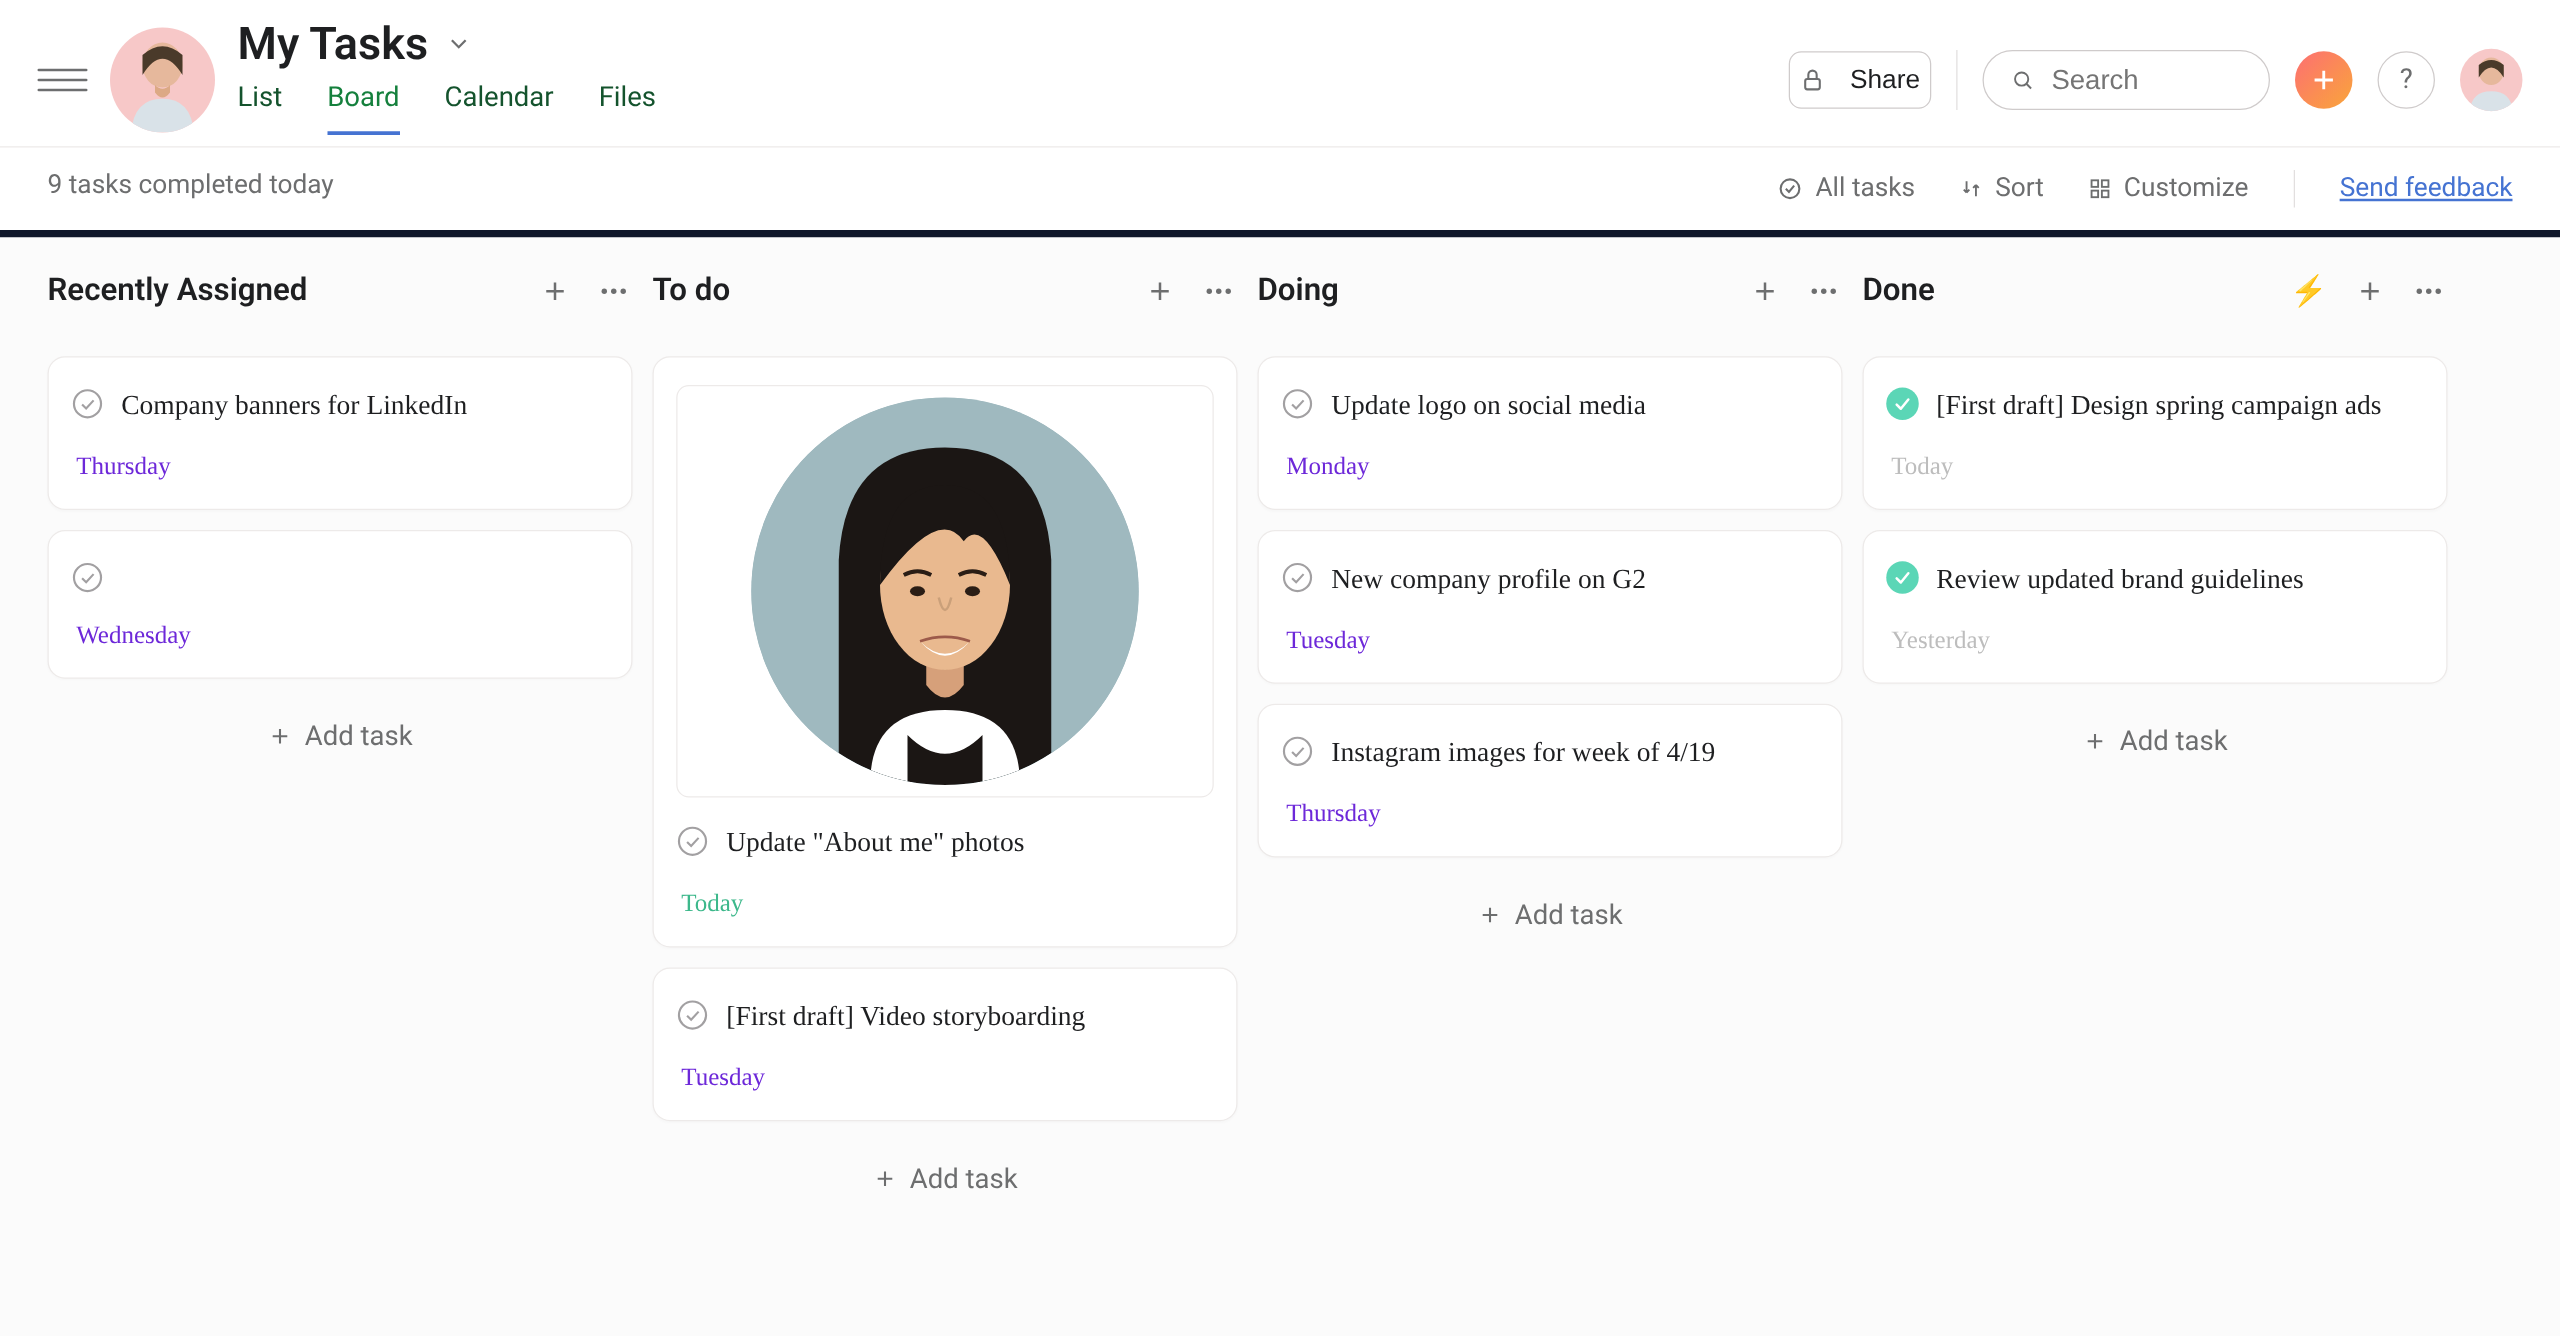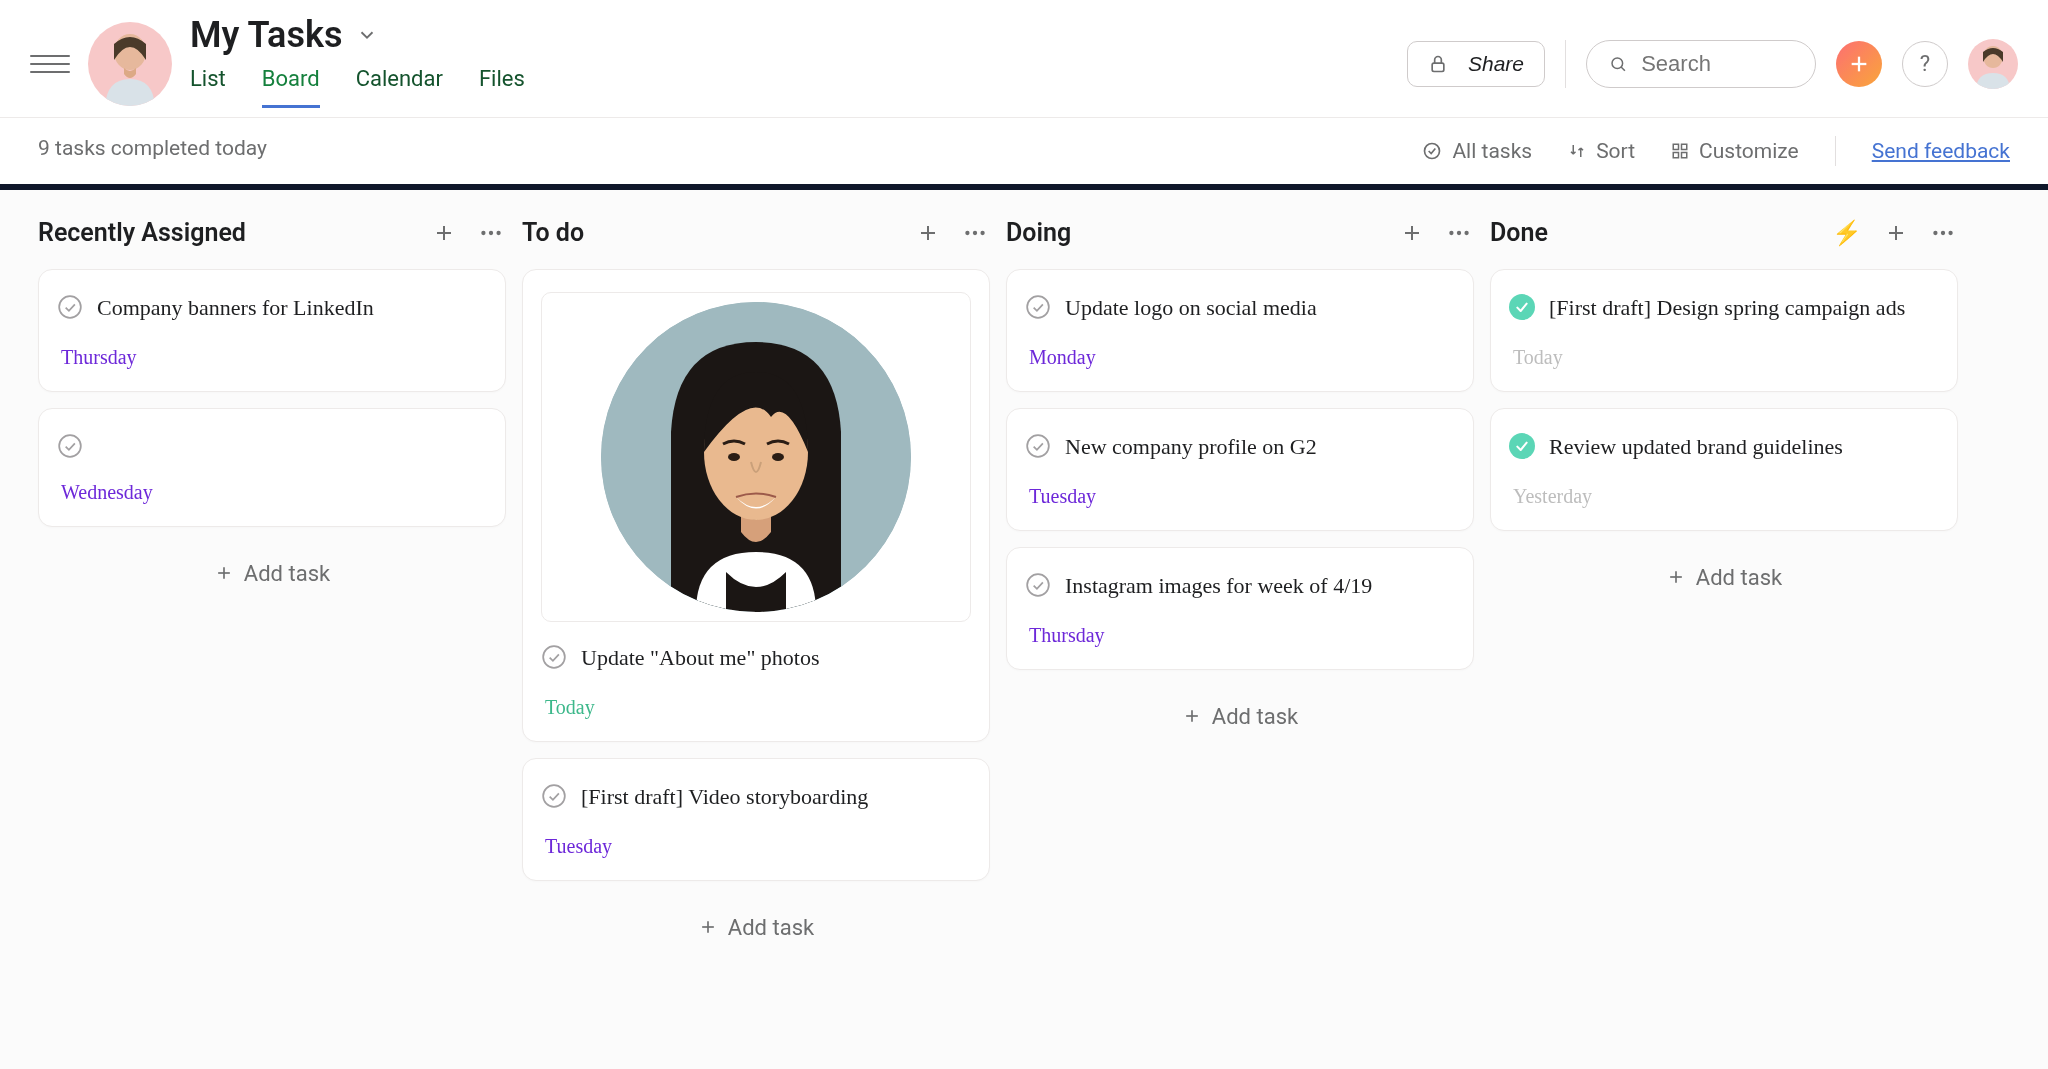--- a/index.html
+++ b/index.html
@@ -39,22 +39,22 @@
   .page-title { font-size: 36px; font-weight: 600; }
   .chevron-down { width: 22px; height: 22px; fill: none; stroke: #6d6e6f; stroke-width: 2; }
   .tabs { display: flex; gap: 36px; margin-top: 6px; }
   .tab { color: #14532d; font-size: 22px; padding-bottom: 14px; cursor: pointer; border-bottom: 3px solid transparent;}
   .tab.active { color: #15803d; border-bottom-color: #4573d2; }
 
   .topbar-right { display: flex; align-items: center; gap: 20px; }
   .share-btn {
     display: flex; align-items: center; gap: 20px;
     border: 1px solid #cfcbcb; border-radius: 10px;
-    padding: 10px 20px; font-size: 21px; color: #1e1f21;
-    background: #fff; cursor: pointer; font-style: italic;
+    padding: 10px 8px; font-size: 21px; color: #1e1f21;
+    background: #fff; cursor: pointer;
   }
   .vline { width: 1px; height: 48px; background: #e2dfdf; }
   .search-box {
     display: flex; align-items: center; gap: 14px;
     border: 1px solid #cfcbcb; border-radius: 28px;
     padding: 10px 22px; width: 230px;
     color: #6d6e6f; font-size: 22px;
   }
   .search-box input {
     border: none; outline: none; font-size: 22px; color: #1e1f21; width: 100%;
@@ -91,21 +91,21 @@
   .board {
     display: flex; gap: 16px;
     padding: 28px 38px;
     align-items: flex-start;
     background: #fbfbfb;
     min-height: 900px;
   }
   .column { width: 468px; flex-shrink: 0; }
   .col-header {
     display: flex; align-items: center; justify-content: space-between;
-    margin-bottom: 22px;
+    margin-bottom: 38px;
     padding-right: 2px;
   }
   .col-title { font-size: 25px; font-weight: 600; }
   .col-actions { display: flex; align-items: center; gap: 22px; color: #6d6e6f; }
   .col-actions svg { cursor: pointer; }
   .bolt { color: #f5a623; font-size: 24px; }
 
   .card {
     background: #fff;
     border: 1px solid #edeae9;

